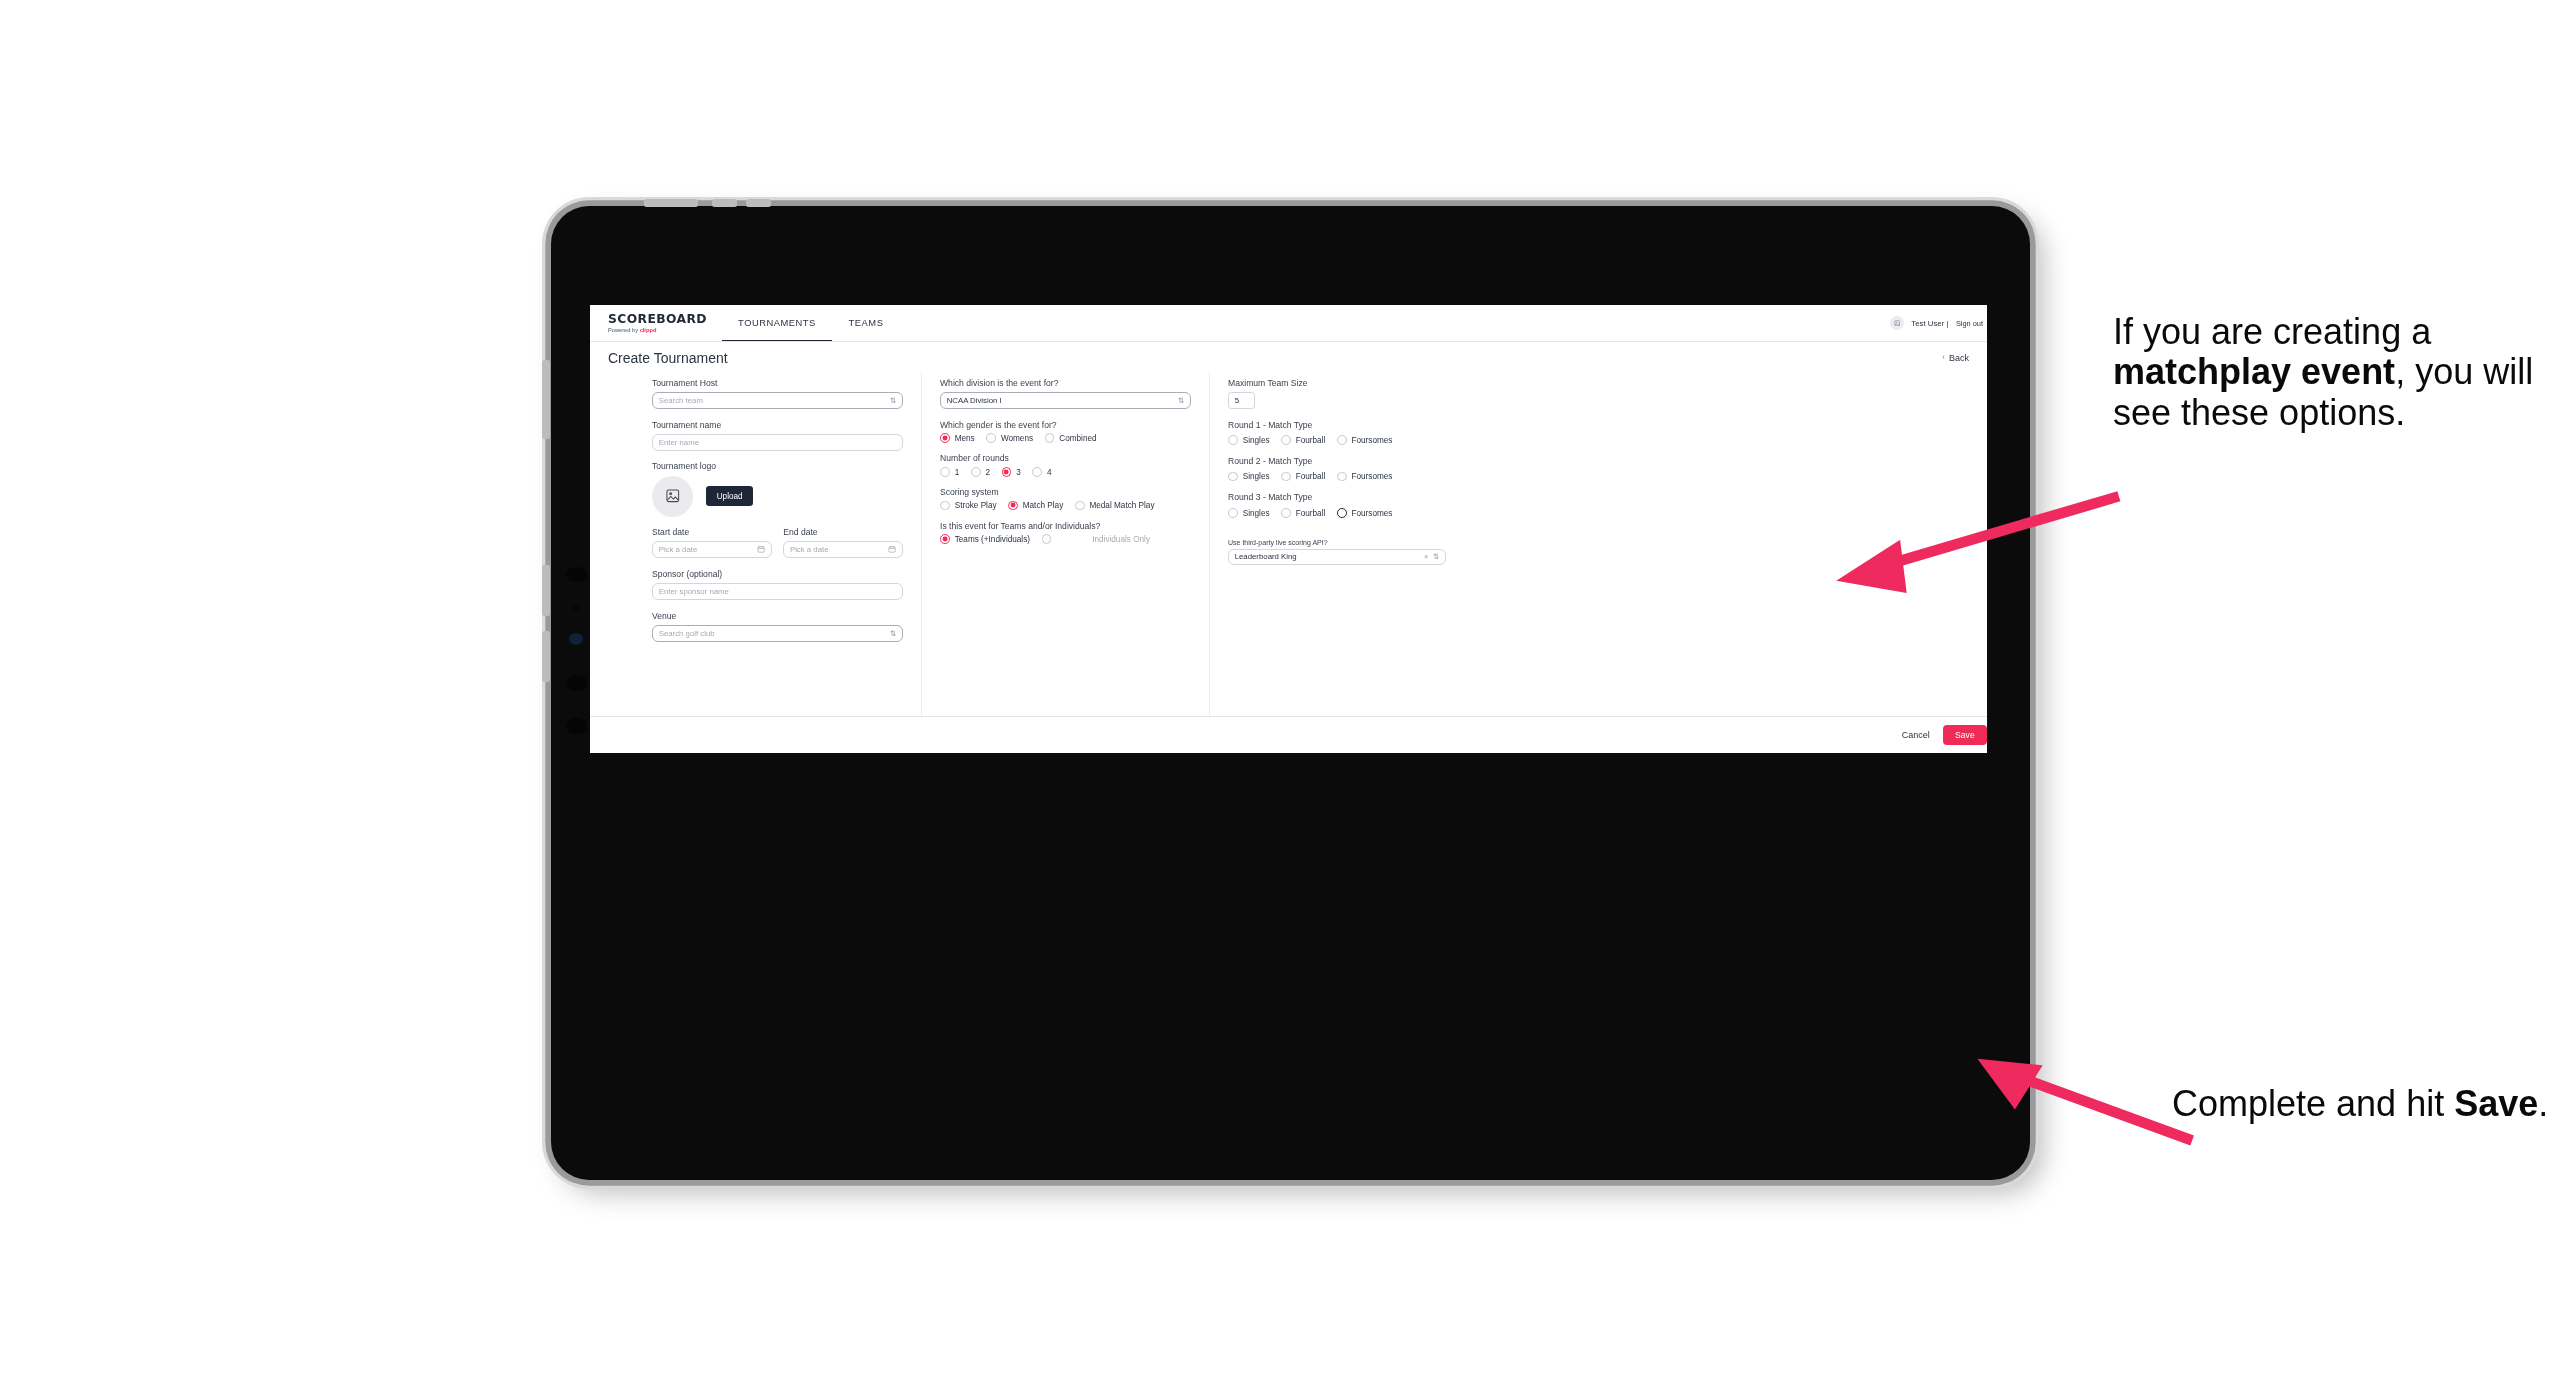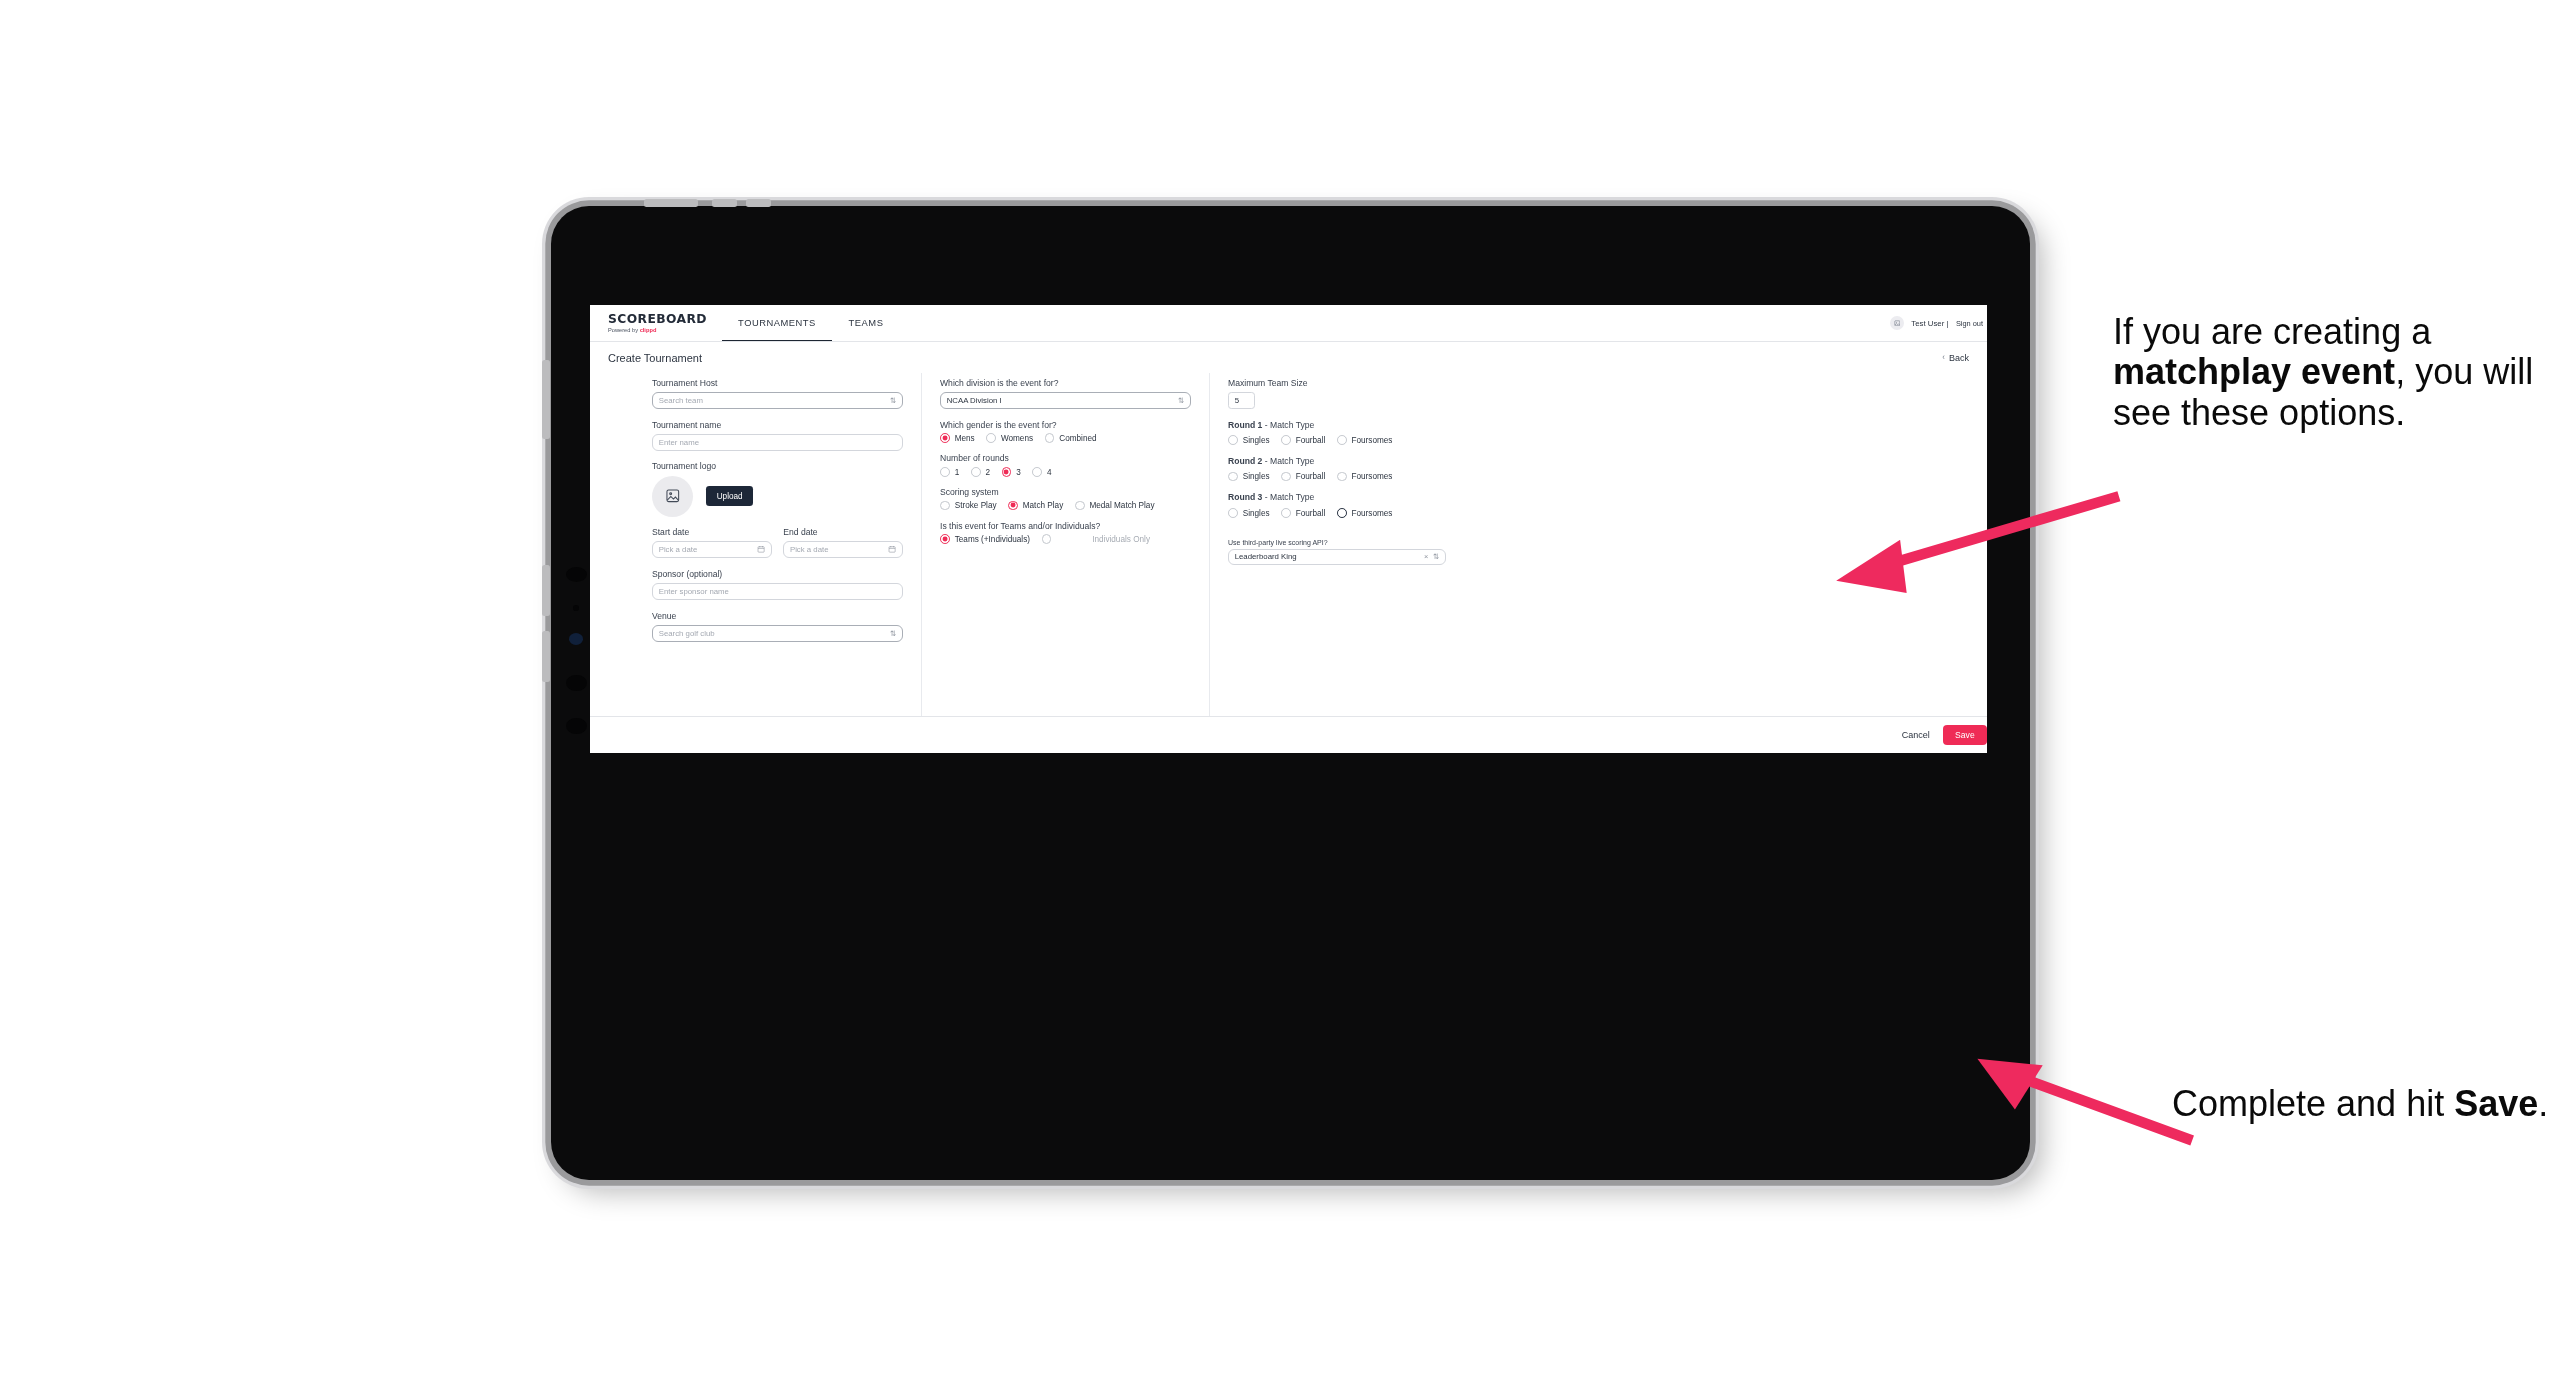--- a/index.html
+++ b/index.html
@@ -51,21 +51,21 @@
   .navtab.active{border-bottom-color:#1d2633;font-weight:500;}
   .nav-right{margin-left:auto;display:flex;align-items:center;padding-right:4px;gap:7.4px;}
   .avatar{width:14px;height:14px;border-radius:50%;background:#ececf0;
     display:flex;align-items:center;justify-content:center;}
   .avatar svg{width:6.6px;height:6.6px;}
   .nav-user{font-size:7.8px;color:#2c3440;}
   .nav-signout{font-size:7.4px;color:#2c3440;cursor:pointer;}
 
   
   .pagehead{height:31px;display:flex;align-items:center;padding:0 18px;flex:0 0 auto;}
-  .pagetitle{font-size:11px;color:#2c3440;}
+  .pagetitle{font-size:14px;color:#2c3440;}
   .backlink{margin-left:auto;display:flex;align-items:center;gap:4.1px;
     font-size:9px;color:#2c3440;cursor:pointer;}
   .chev{font-size:8.2px;color:#7b838f;}
 
   
   .cols{flex:1 1 auto;display:flex;min-height:0;}
   .col{padding:4.9px 18px 0 18px;}
   .col1{width:251px;border-right:0.8px solid #e8eaee;margin-left:44px;}
   .col2{width:251px;border-right:0.8px solid #e8eaee;}
   .col3{flex:1;}
@@ -105,21 +105,21 @@
     transform:translate(-50%,-50%);}
   .rdot.focus{border-color:#1d2738;border-width:1.4px;}
   .rlab{font-size:8.2px;color:#2c3440;}
   .rlab.dim{color:#a7acb4;margin-left:36px;}
 
   .numbox{width:27px;height:17px;border:0.8px solid #d3d6dc;border-radius:3.3px;
     display:flex;align-items:center;padding:0 5.7px;font-size:7.8px;color:#2c3440;
     box-sizing:border-box;}
 
   .mt-lbl{font-size:8.6px;color:#3a424f;margin:0 0 5.7px 0;}
-  .mt-lbl b{font-weight:700;}
+  .mt-lbl b{font-weight:400;}
   .mt-group{margin-bottom:10.7px;}
   .api-lbl{font-size:7px;color:#3a424f;margin:0 0 3.3px 0;}
   .api-inp{width:218px;height:15.6px;}
 
   
   .appfoot{height:36px;flex:0 0 auto;border-top:0.8px solid #e3e5e9;
     display:flex;align-items:center;justify-content:flex-end;gap:13px;}
   .cancel-btn{font-size:9px;color:#2c3440;cursor:pointer;}
   .save-btn{background:#ef2b56;color:#fff;font-size:8.6px;border-radius:4.1px;
     padding:4.9px 12.3px;cursor:pointer;}

